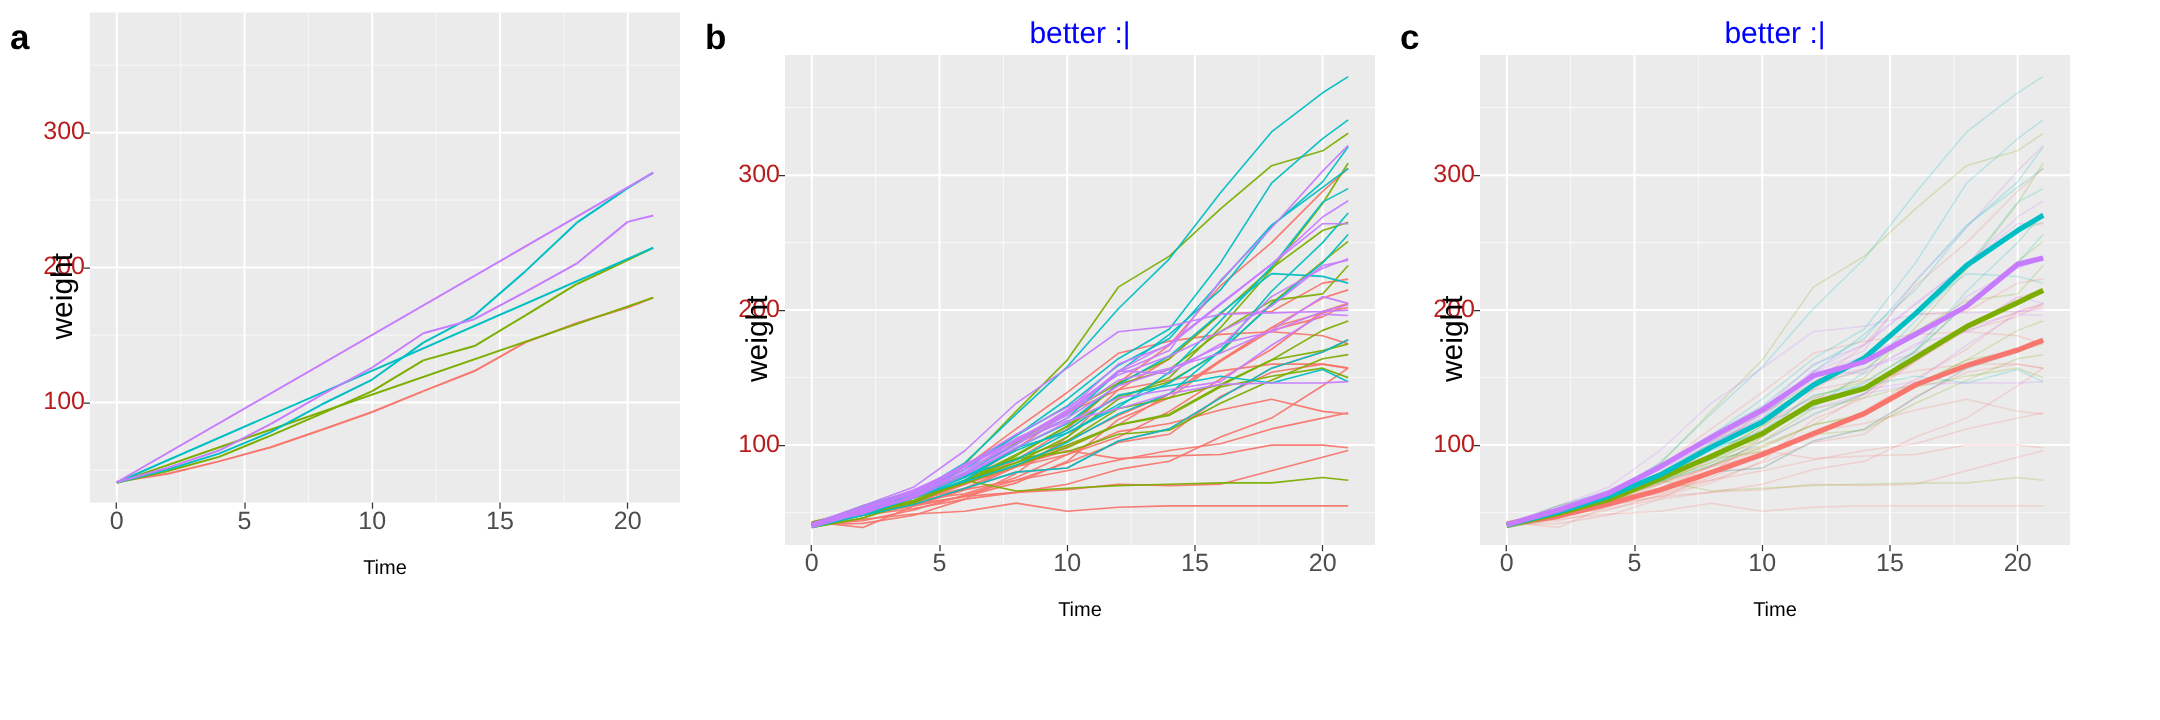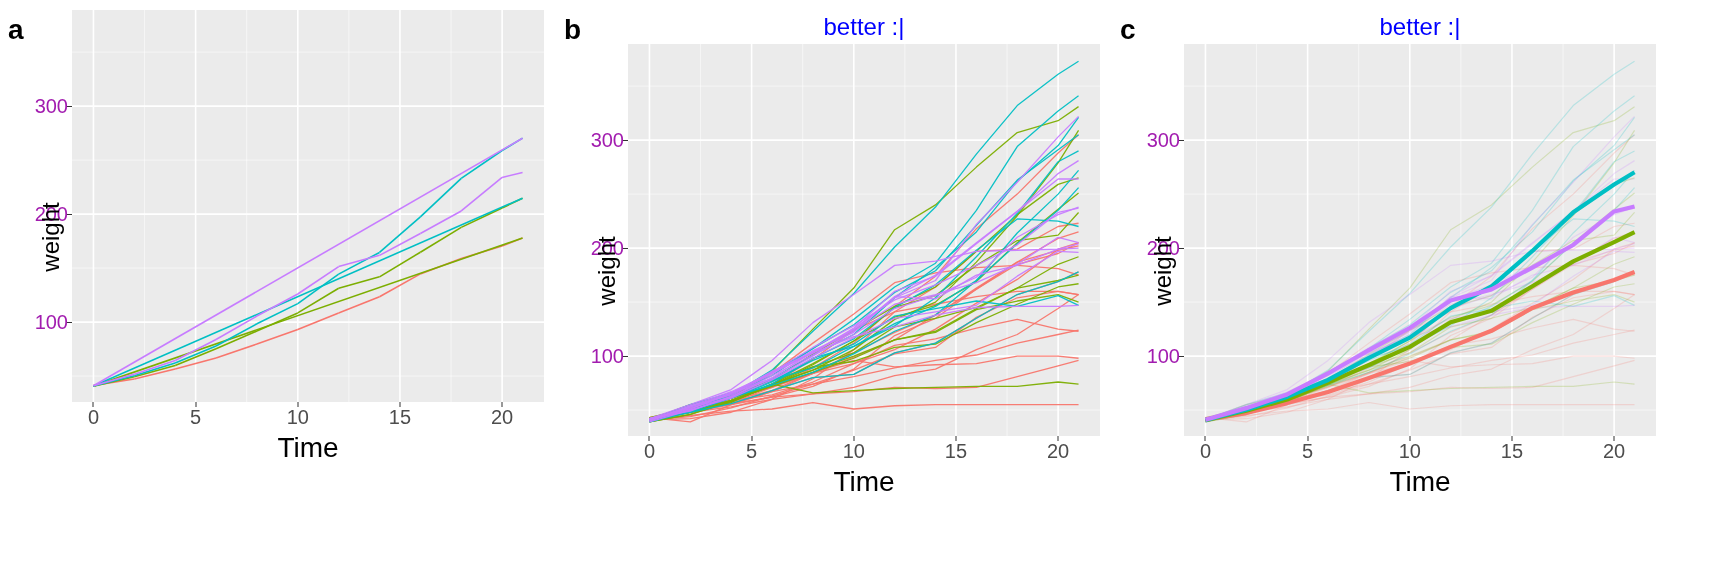--- a/index.html
+++ b/index.html
@@ -61,21 +61,21 @@
   .grid-minor {
     stroke: #ffffff;
     stroke-width: 0.6;
     opacity: 0.9;
   }
   .ytick-label {
     position: absolute;
     right: 476px;
     transform: translateY(-50%);
     font-size: 20px;
-    color: #a21caf;
+    color: #b91c1c;
     text-align: right;
     width: 60px;
   }
   .xtick-label {
     position: absolute;
     top: 396px;
     transform: translateX(-50%);
     font-size: 20px;
     color: #4d4d4d;
     text-align: center;
@@ -83,22 +83,22 @@
   .ylabel {
     position: absolute;
     left: -56px;
     top: 50%;
     transform: translateY(-50%) rotate(-90deg);
     font-size: 24px;
     color: #000;
   }
   .xlabel {
     text-align: center;
-    font-size: 28px;
-    margin-top: 30px;
+    font-size: 16px;
+    margin-top: 44px;
     color: #000;
   }
   .tick-mark-x {
     position: absolute;
     top: 392px;
     width: 1px;
     height: 5px;
     background: #333;
     transform: translateX(-0.5px);
   }

